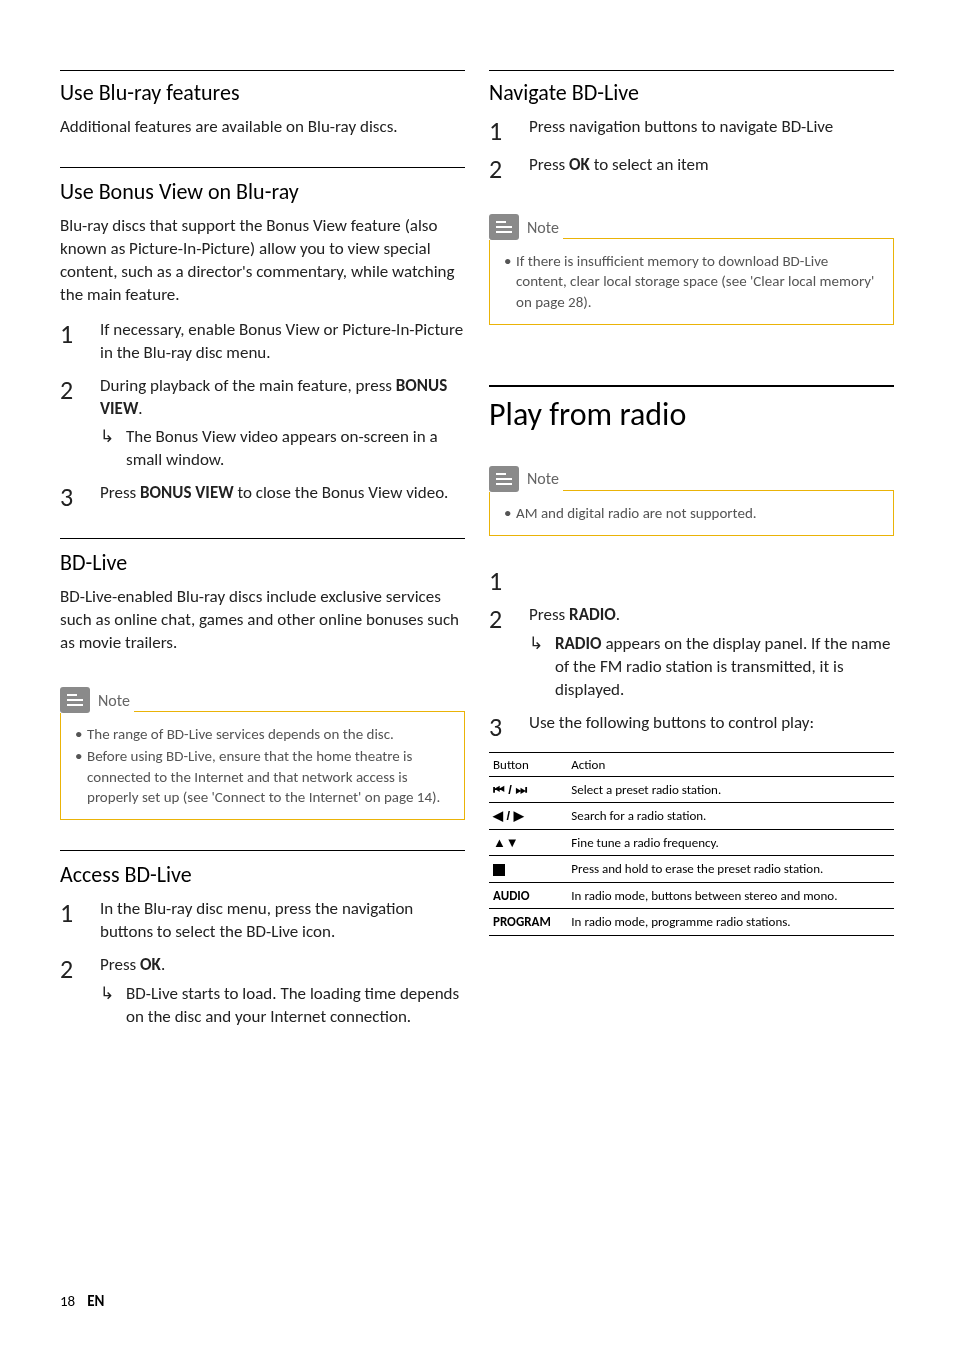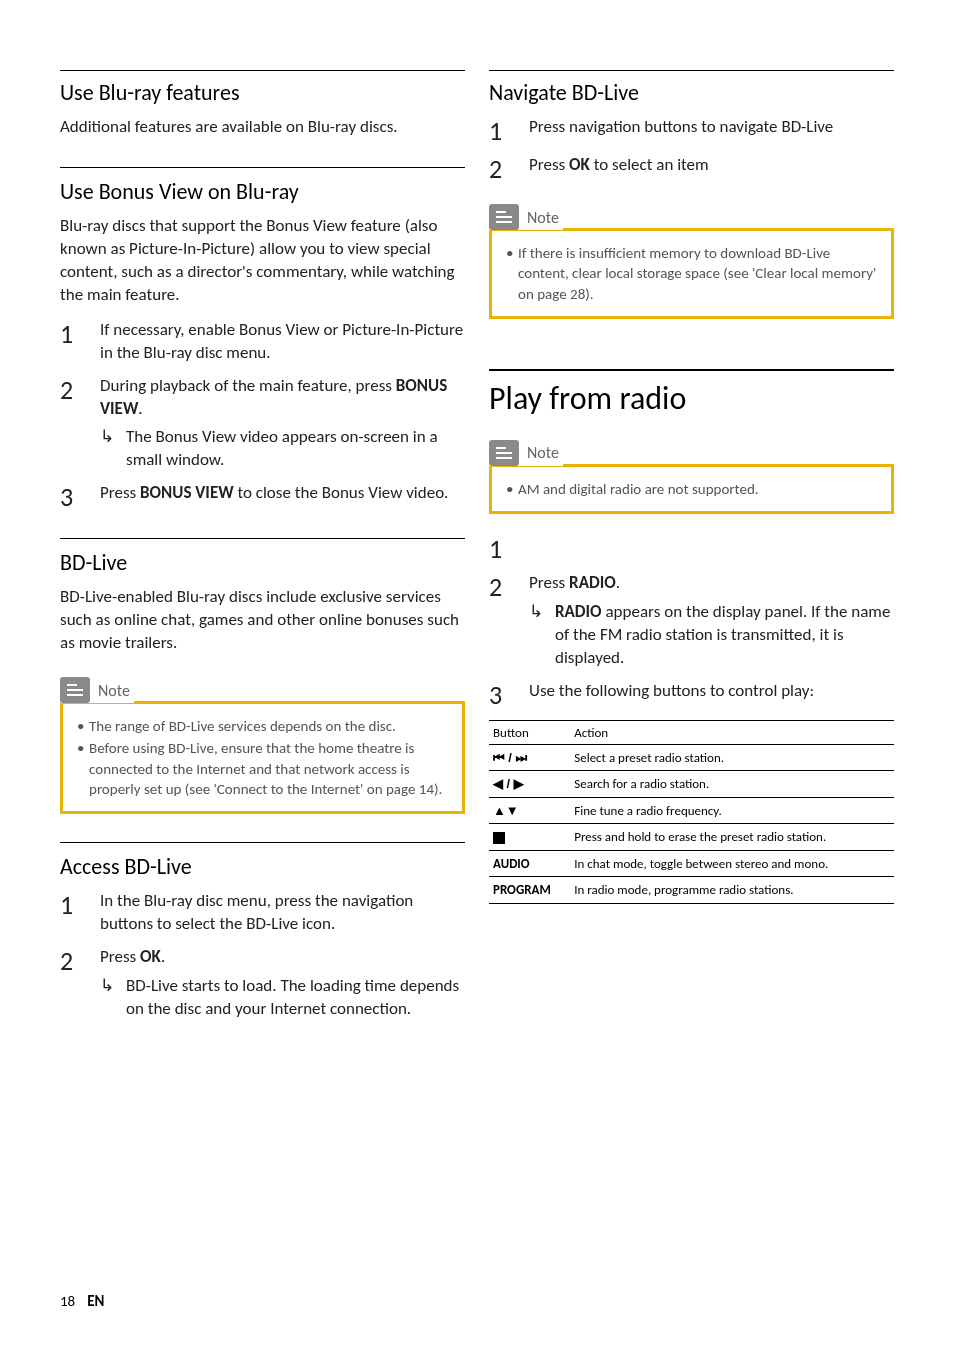--- a/index.html
+++ b/index.html
@@ -81,21 +81,21 @@
     margin-left: 0;
     font-size: 17px;
   }
   .sub .arrow {
     width: 26px;
     flex-shrink: 0;
     font-weight: 500;
   }
   .strong { font-weight: 600; }
   .note-box {
-    margin: 20px 0;
+    margin: 30px 0;
   }
   .note-tab {
     display: inline-flex;
     align-items: center;
     background: #fff;
     padding: 0 4px 0 0;
     position: relative;
     top: 1px;
     z-index: 2;
   }
@@ -123,21 +123,21 @@
     height: 2px;
     background: #fff;
   }
   .note-icon span::before { top: -5px; width: 10px; }
   .note-icon span::after  { top: 5px; width: 16px; }
   .note-label {
     font-size: 16px;
     color: #666;
   }
   .note-body {
-    border: 3px solid #eab308;
+    border: 1px solid #eab308;
     padding: 10px 14px;
     margin-top: -1px;
   }
   .note-body ul {
     list-style: none;
     padding: 0;
     margin: 0;
   }
   .note-body li {
     font-size: 15px;
@@ -352,21 +352,21 @@
         <tr>
           <td class="bcell btn-sym">▲▼</td>
           <td>Fine tune a radio frequency.</td>
         </tr>
         <tr>
           <td class="bcell"><span class="stop-sq"></span></td>
           <td>Press and hold to erase the preset radio station.</td>
         </tr>
         <tr>
           <td class="bcell">AUDIO</td>
-          <td>In chat mode, toggle between stereo and mono.</td>
+          <td>In radio mode, buttons between stereo and mono.</td>
         </tr>
         <tr>
           <td class="bcell">PROGRAM</td>
           <td>In radio mode, programme radio stations.</td>
         </tr>
       </tbody>
     </table>
 
   </div>
 </div>

